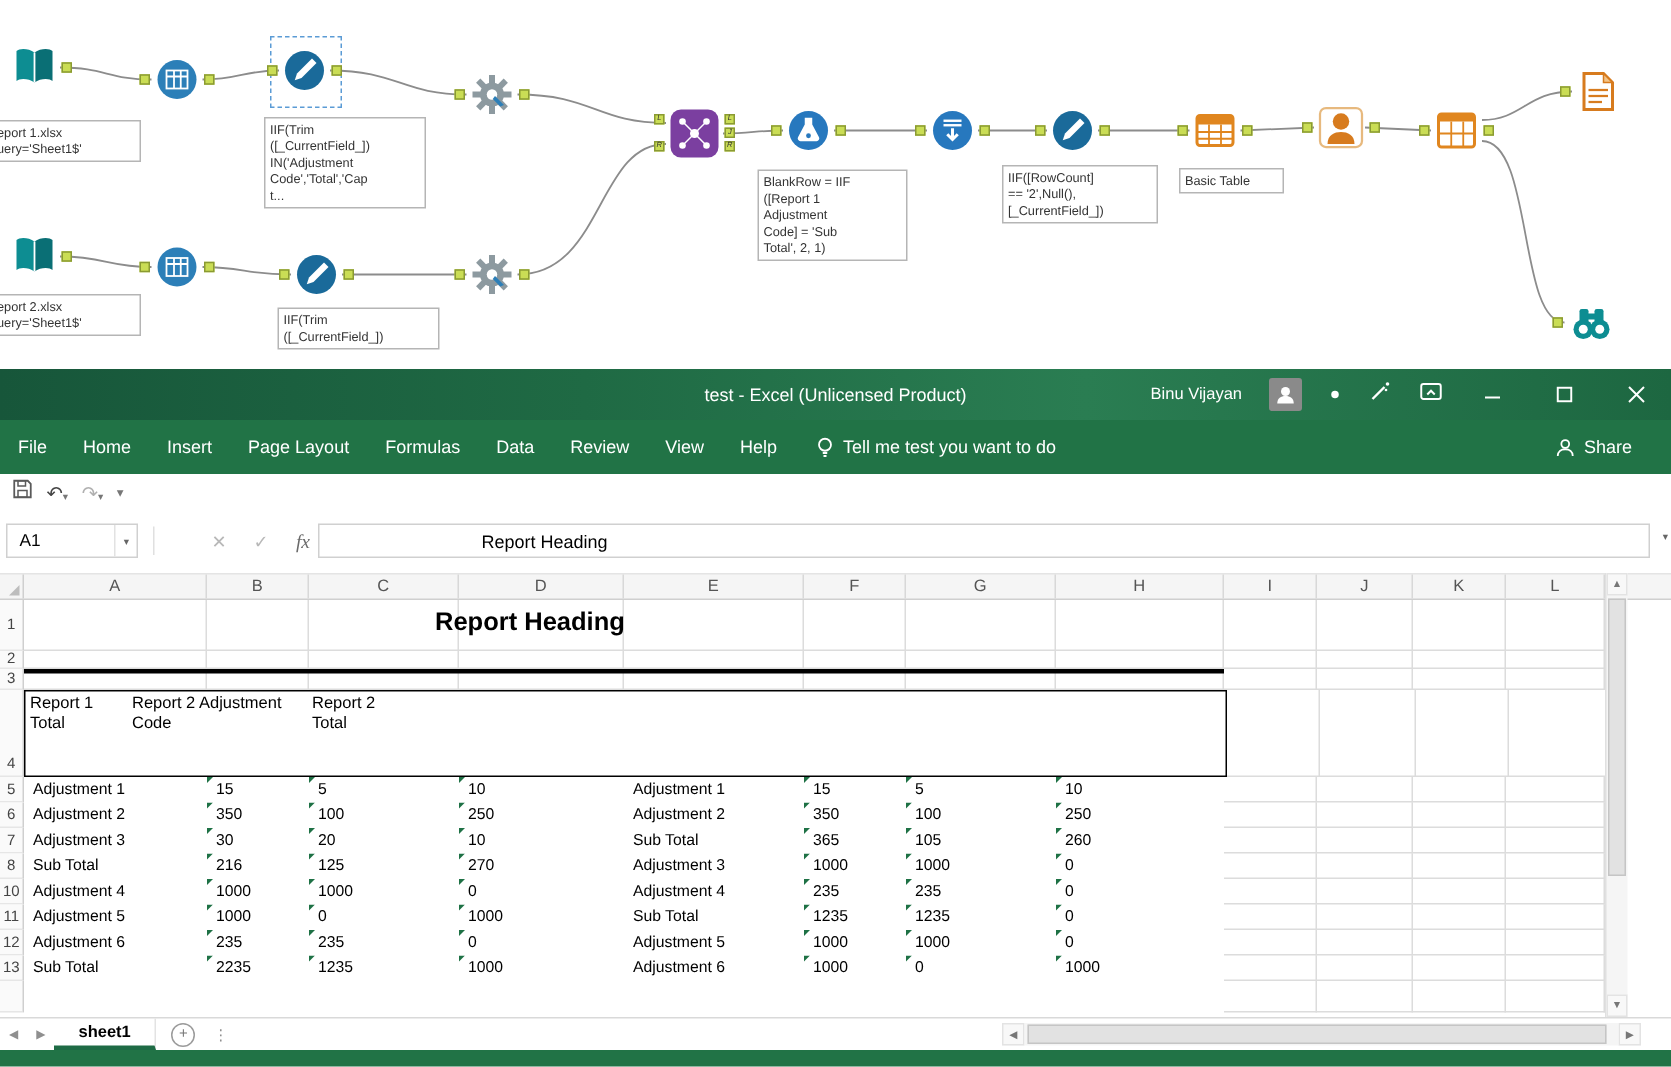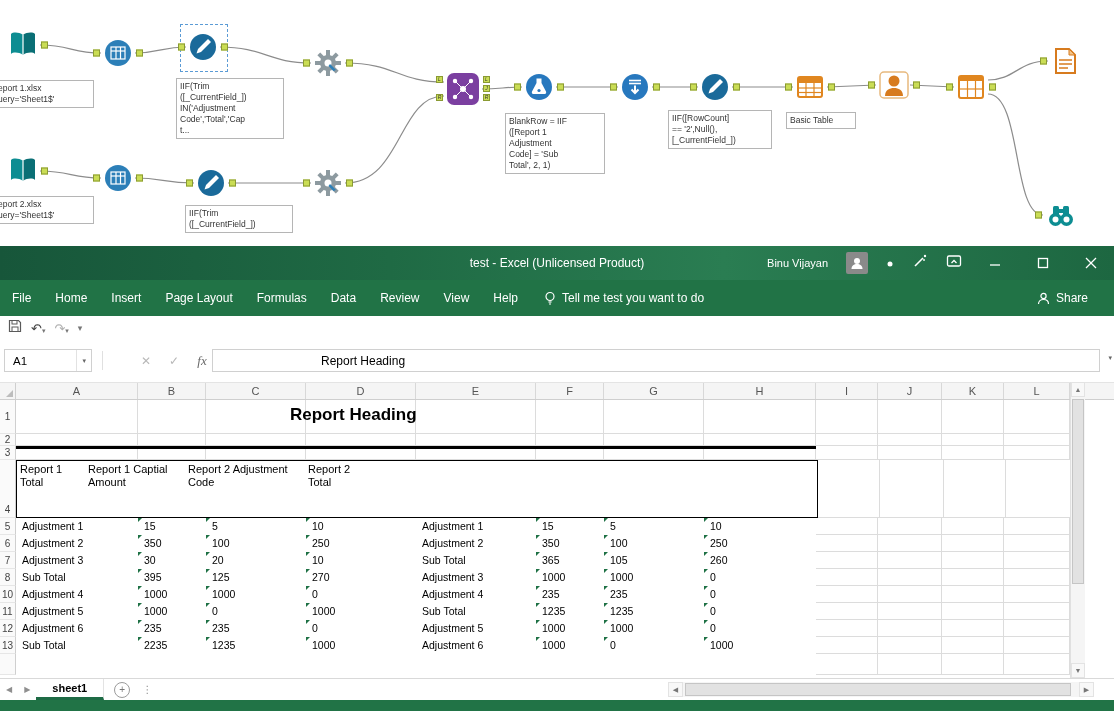--- a/index.html
+++ b/index.html
@@ -526,21 +526,20 @@
         <div class="gcell" style="width: 112px;"></div>
         <div class="gcell" style="width: 62px;"></div>
         <div class="gcell" style="width: 64px;"></div>
         <div class="gcell" style="width: 62px;"></div>
         <div class="gcell" style="width: 66px;"></div>
       </div>
       <div class="xrow" style="height: 58px;">
         <div class="rowhdr tall">4</div>
         <div class="hdrbox">
           <div class="hcell" style="width: 68px;">Report 1 Total</div>
-          <div class="hcell" style="width: 100px;">Report 1 Captial Amount</div>
           <div class="hcell" style="width: 120px;">Report 2 Adjustment Code</div>
           <div class="hcell" style="width: 68px;">Report 2 Total</div>
         </div>
         <div class="gcell" style="width: 62px;"></div>
         <div class="gcell" style="width: 64px;"></div>
         <div class="gcell" style="width: 62px;"></div>
         <div class="gcell" style="width: 66px;"></div>
       </div>
       <div class="xrow" style="height: 17px;">
         <div class="rowhdr">5</div>
@@ -583,21 +582,21 @@
         <div class="dcell" style="width: 100px;"><i class="tri"></i><span class="cv">105</span></div>
         <div class="dcell" style="width: 112px;"><i class="tri"></i><span class="cv">260</span></div>
         <div class="gcell" style="width: 62px;"></div>
         <div class="gcell" style="width: 64px;"></div>
         <div class="gcell" style="width: 62px;"></div>
         <div class="gcell" style="width: 66px;"></div>
       </div>
       <div class="xrow" style="height: 17px;">
         <div class="rowhdr">8</div>
         <div class="dcell" style="width: 122px;"><span class="cv">Sub Total</span></div>
-        <div class="dcell" style="width: 68px;"><i class="tri"></i><span class="cv">395</span></div>
+        <div class="dcell" style="width: 68px;"><i class="tri"></i><span class="cv">216</span></div>
         <div class="dcell" style="width: 100px;"><i class="tri"></i><span class="cv">125</span></div>
         <div class="dcell" style="width: 110px;"><i class="tri"></i><span class="cv">270</span></div>
         <div class="dcell" style="width: 120px;"><span class="cv">Adjustment 3</span></div>
         <div class="dcell" style="width: 68px;"><i class="tri"></i><span class="cv">1000</span></div>
         <div class="dcell" style="width: 100px;"><i class="tri"></i><span class="cv">1000</span></div>
         <div class="dcell" style="width: 112px;"><i class="tri"></i><span class="cv">0</span></div>
         <div class="gcell" style="width: 62px;"></div>
         <div class="gcell" style="width: 64px;"></div>
         <div class="gcell" style="width: 62px;"></div>
         <div class="gcell" style="width: 66px;"></div>

